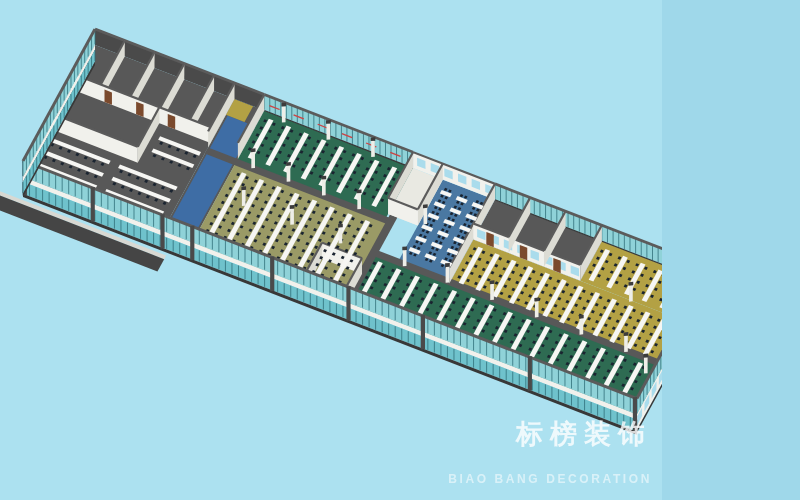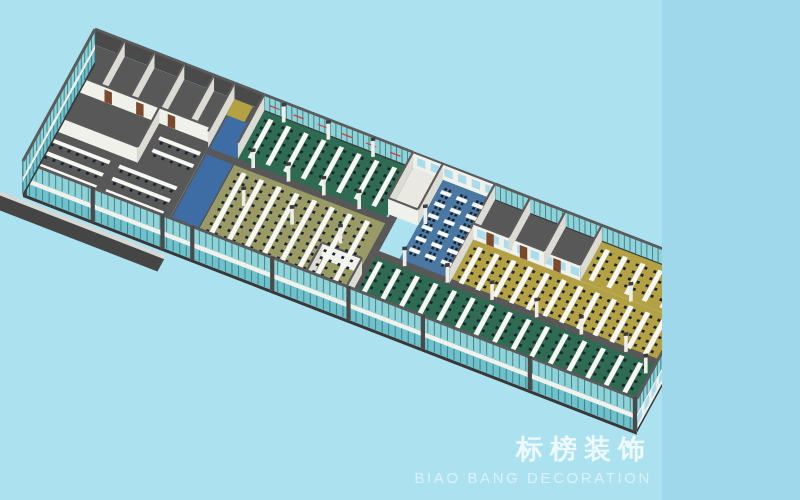--- a/index.html
+++ b/index.html
@@ -1,21 +1,21 @@
 <!DOCTYPE html>
 <html><head>
 <meta charset="utf-8">
 <style>
   html,body{margin:0;padding:0;background:#9fd8ea;}
   .stage{position:relative;width:662px;height:500px;overflow:hidden;
          font-family:"Liberation Sans","DejaVu Sans",sans-serif;}
   .stage svg{position:absolute;left:0;top:0;}
   .watermark{position:absolute;right:10px;bottom:14px;text-align:right;pointer-events:none;}
   .wm-title{font-size:27px;font-weight:700;letter-spacing:7px;color:rgba(255,255,255,0.8);}
-  .wm-sub{font-size:15px;font-weight:400;letter-spacing:2.6px;color:rgba(255,255,255,0.55);margin-top:2px;}
+  .wm-sub{font-size:12px;font-weight:700;letter-spacing:2.6px;color:rgba(255,255,255,0.55);margin-top:20px;}
 </style>
 </head>
 <body>
 
 <div class="stage">
   <svg width="800" height="500" viewBox="0 0 800 500">
     <rect x="0" y="0" width="800" height="500" fill="#ace1f0"></rect>
     <g id="scene" transform="matrix(0.93 0.36 -0.48 0.88 95 45)">
         <polygon points="-19.9,171.8 165.1,171.8 165.1,175.8 -19.9,175.8" fill="#d8d8d2"></polygon>
         <polygon points="-19.9,175.8 165.1,175.8 165.1,189.8 -19.9,189.8" fill="#454545"></polygon>

